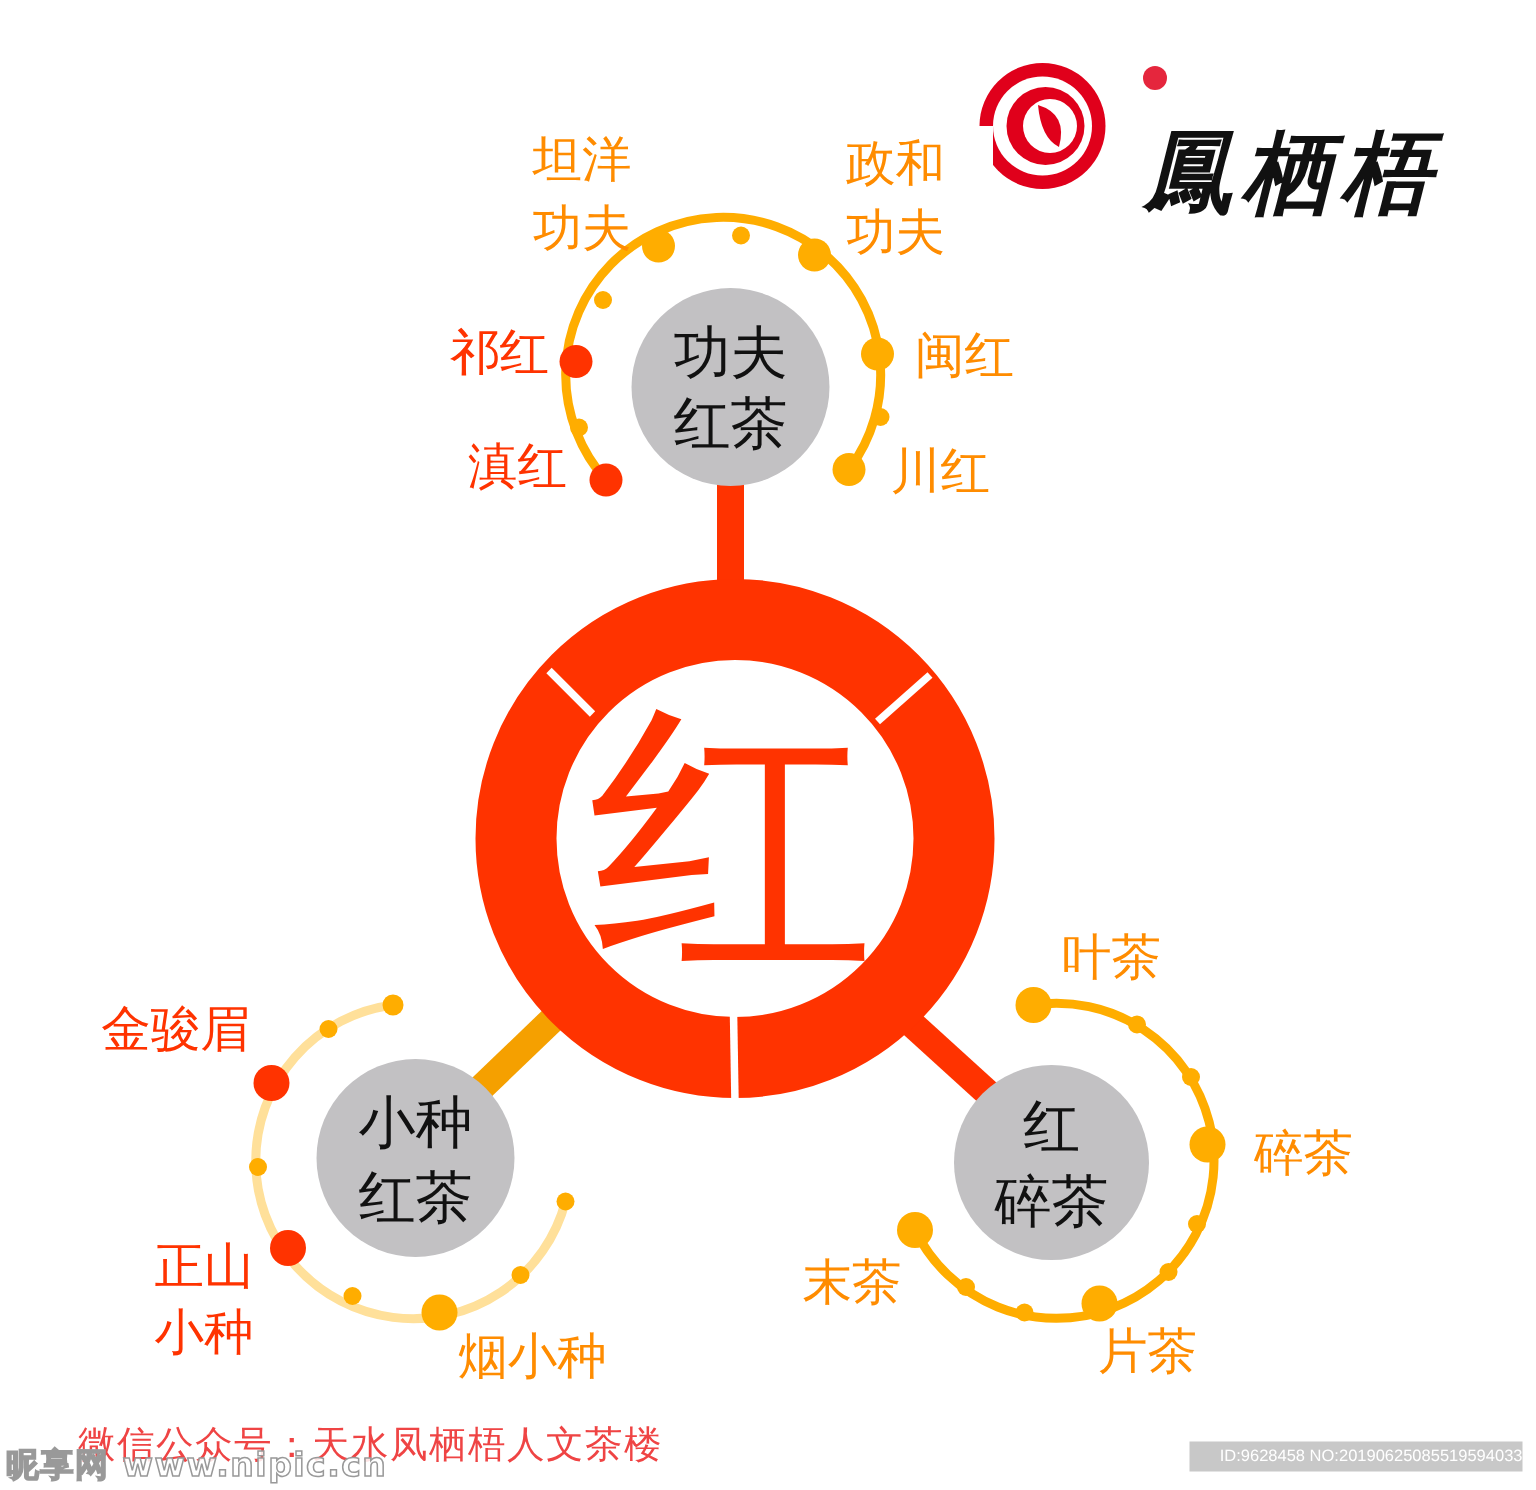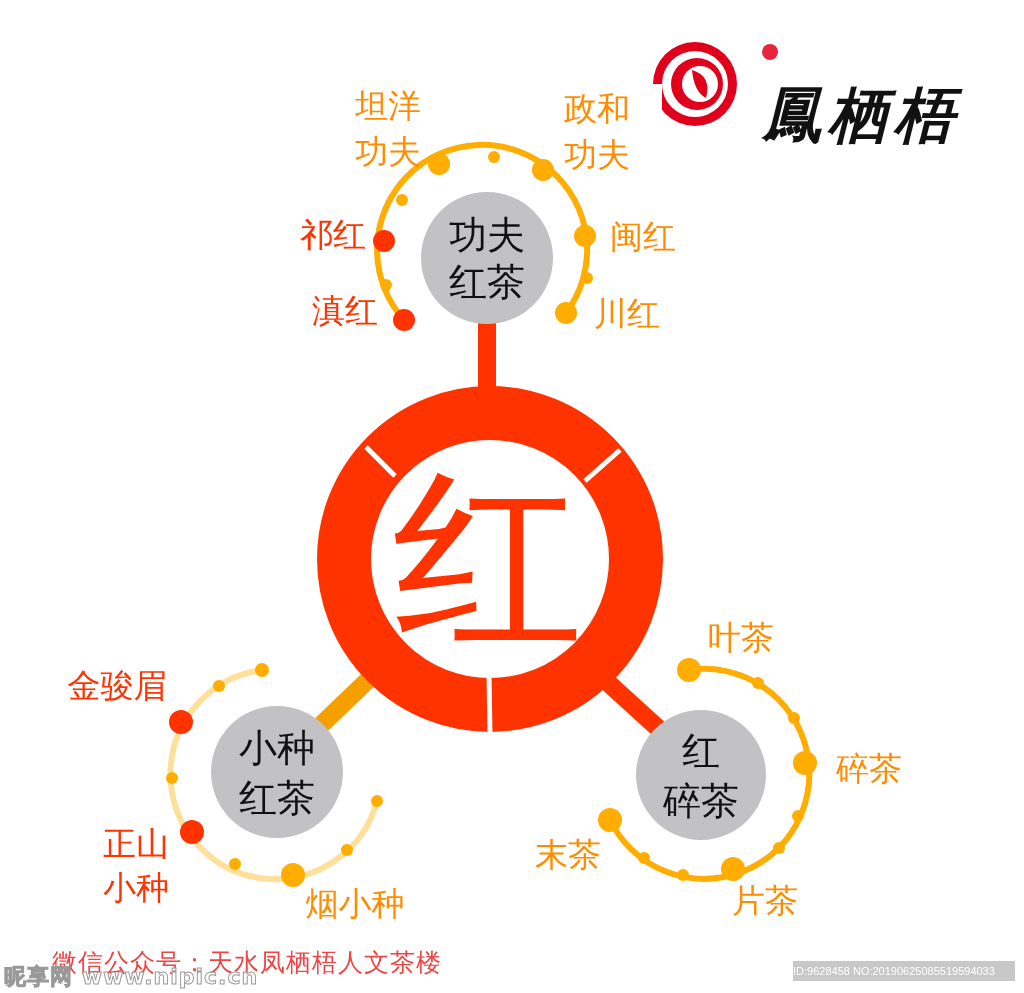--- a/index.html
+++ b/index.html
@@ -10,21 +10,21 @@
   .lbl { font-size: 33px; }
   .hub { font-size: 38px; fill: #111111; }
   .center-char { font-size: 190px; font-family: "DejaVu Serif", "Liberation Serif", serif; }
   .footer-text { position: absolute; left: 52px; top: 946px; font-size: 25px; color: #ef4444;
                  letter-spacing: 1px; }
   .watermark-left { position: absolute; left: 4px; top: 962px; font-size: 22px; 
                     font-weight: bold; color: rgba(255,255,255,0.85);
                     -webkit-text-stroke: 1px #999; letter-spacing: 1px; }
   .watermark-right { position: absolute; left: 793px; top: 961px; width: 222px; height: 20px;
                      background: #c8c8c8; color: #ffffff; font-size: 11px; line-height: 20px;
-                     text-align: left; font-family: "Liberation Sans", sans-serif; }
+                     text-align: right; font-family: "Liberation Sans", sans-serif; }
   .brand-text { position: absolute; left: 112px; top: 4px; font-size: 60px;
                 font-family: "DejaVu Serif", "Liberation Serif", serif; font-weight: bold;
                 color: #111; letter-spacing: 6px; font-style: italic; margin-top: 32px; }
 </style>
 </head>
 <body>
 
 <div id="stage">
 <svg width="1024" height="993" viewBox="0 0 1024 993" xmlns="http://www.w3.org/2000/svg">
 

